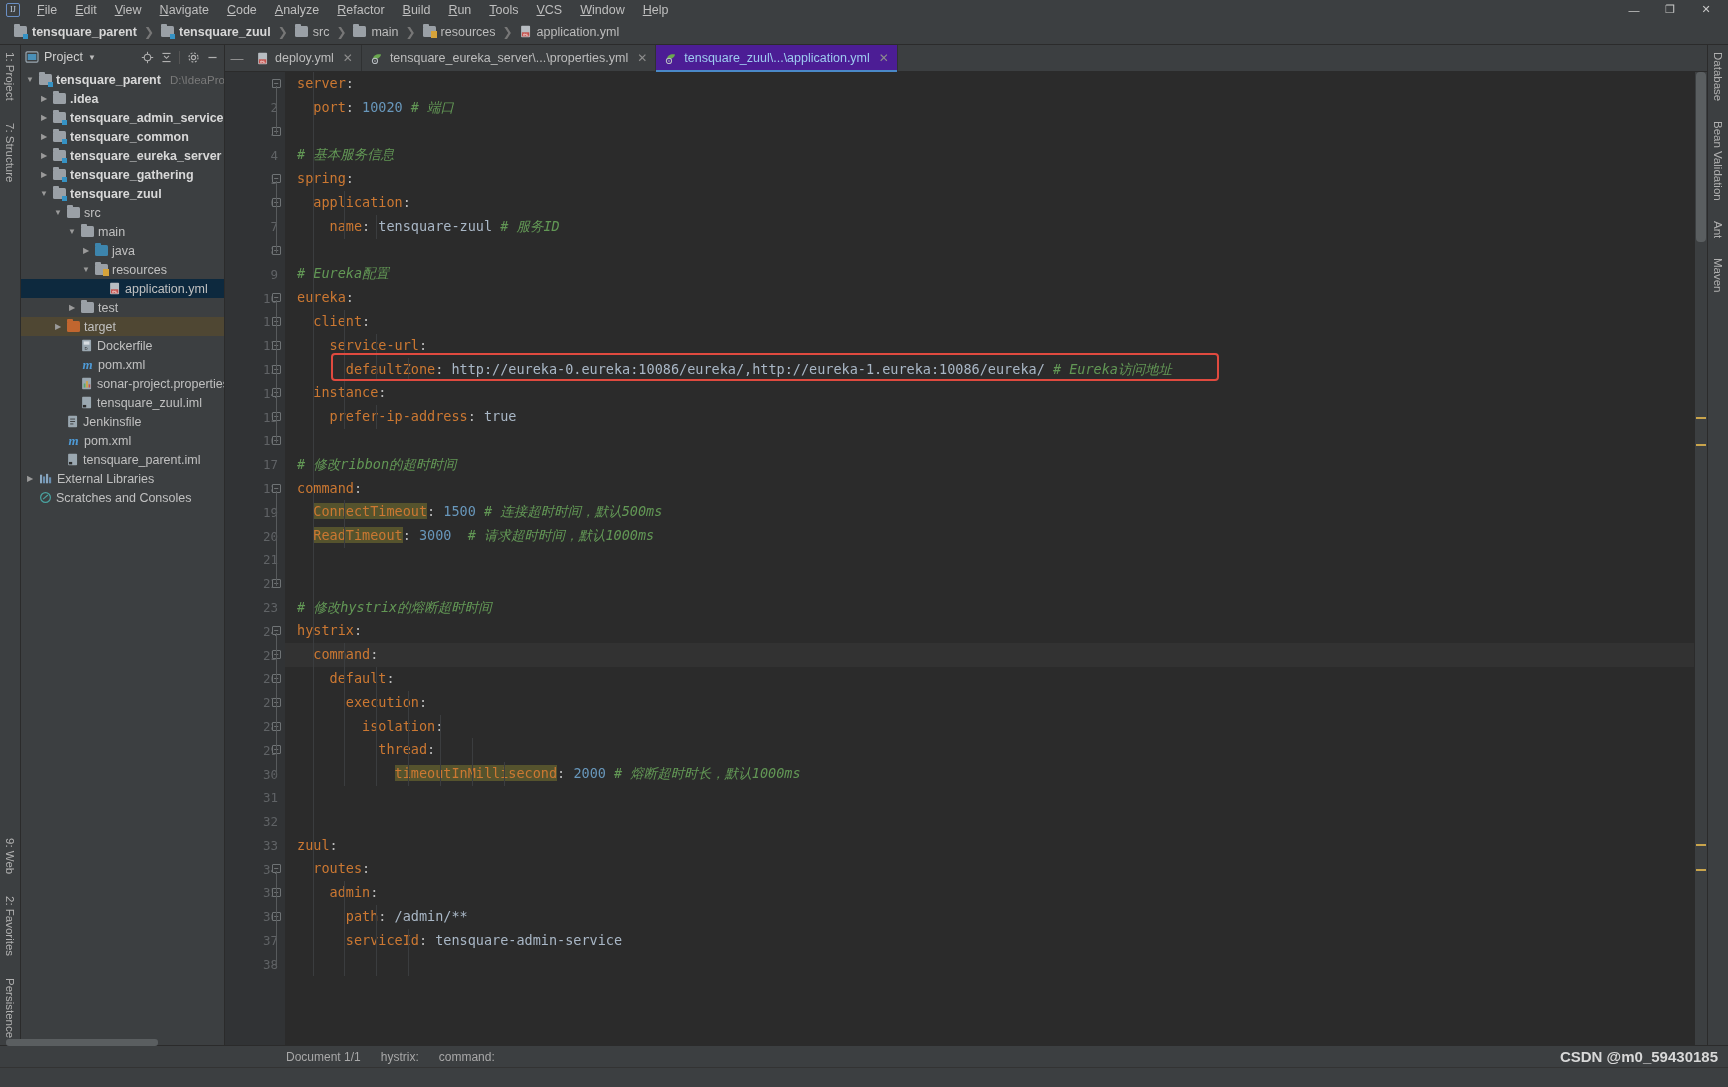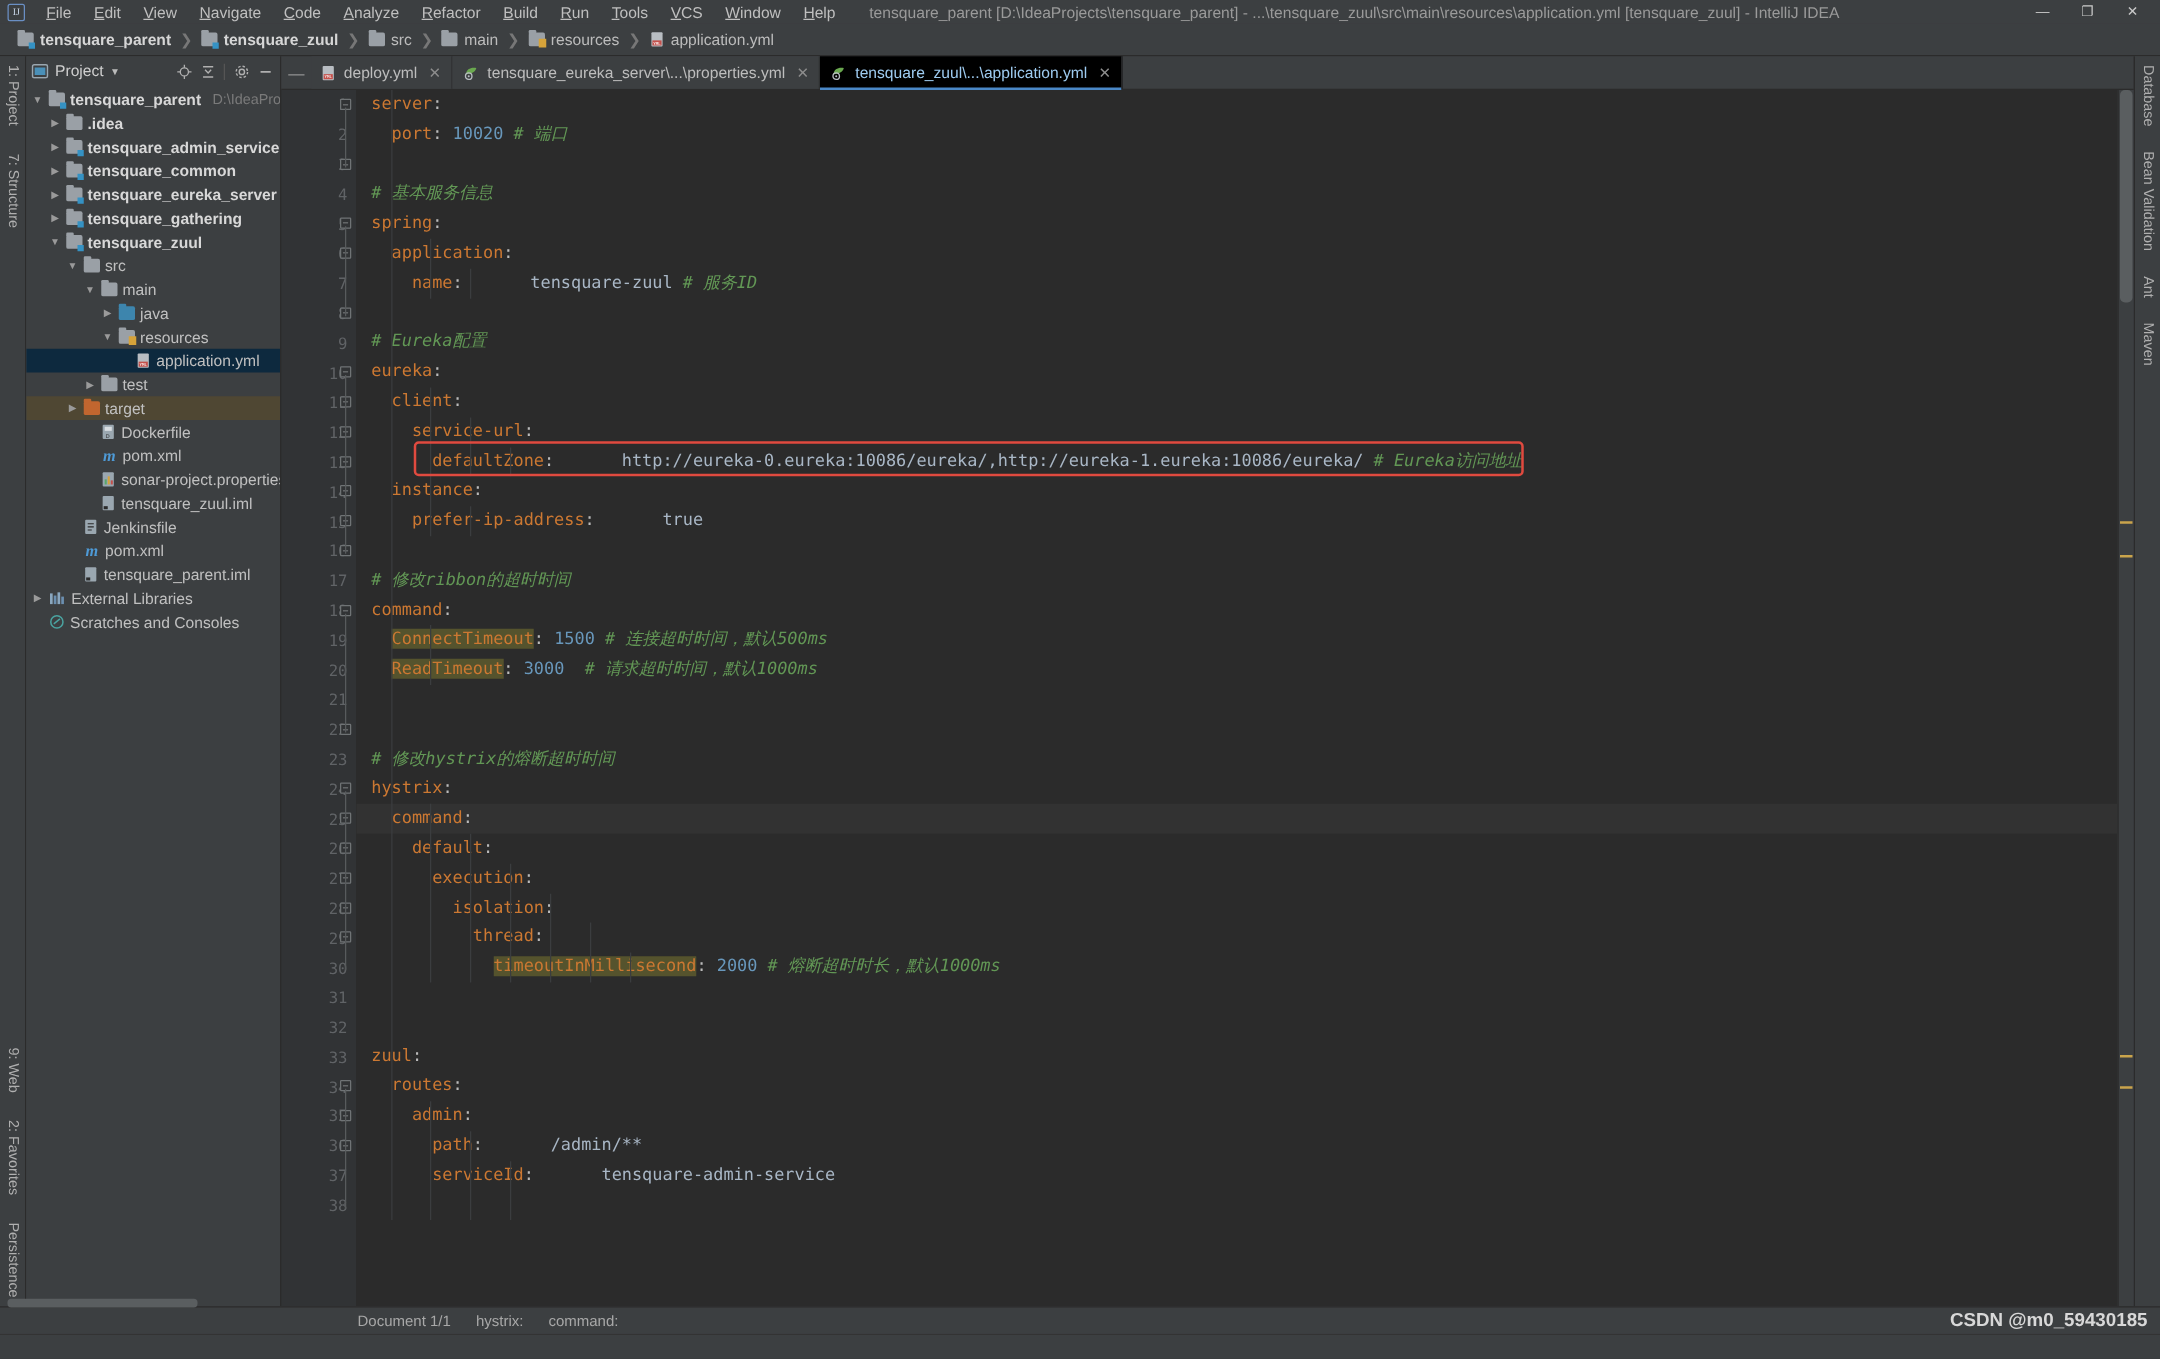--- a/index.html
+++ b/index.html
@@ -100,21 +100,21 @@
   .tabs{
     height:27px;background:#3c3f41;display:flex;align-items:stretch;flex:0 0 27px;
     border-bottom:1px solid #2b2b2b;
   }
   .tab-collapse{width:24px;display:flex;align-items:center;justify-content:center;color:#9a9a9a;font-size:13px;}
   .tab{
     display:flex;align-items:center;gap:6px;padding:0 8px;white-space:nowrap;
     color:#bdbdbd;font-size:12.5px;border-right:1px solid #2f3132;cursor:default;
     background:#3c3f41;position:relative;
   }
-  .tab.active{background:#000000;color:#9ecbf0;}
+  .tab.active{background:#4c1d95;color:#9ecbf0;}
   .tab.active::after{content:"";position:absolute;left:0;right:0;bottom:-1px;height:2px;background:#4a88c7;}
   .tab .x{color:#8d8d8d;font-size:12px;margin-left:3px;}
 
   .editorwrap{flex:1 1 auto;display:flex;min-height:0;position:relative;background:#2b2b2b;}
   .gutter{
     width:60px;flex:0 0 60px;background:#313335;position:relative;
     font-family:"DejaVu Sans Mono", monospace;font-size:12.5px;
   }
   .gutter .gline{
     height:23.8px;display:flex;align-items:center;justify-content:flex-end;
@@ -133,21 +133,21 @@
   .code{
     flex:1 1 auto;position:relative;overflow:hidden;background:#2b2b2b;
     font-family:"DejaVu Sans Mono", monospace;font-size:13.5px;
   }
   .cline{
     height:23.8px;line-height:23.8px;white-space:pre;padding-left:12px;position:relative;
   }
   .cline.caret{background:#323232;}
   .k{color:#cc7832;}
   .num{color:#6897bb;}
-  .val{color:#a9b7c6;margin-left:46px;}
+  .val{color:#a9b7c6;}
   .cm{color:#629755;font-style:italic;}
   .hl{background:#55532d;}
   .indentguide{position:absolute;width:1px;background:#3b3d3f;top:0;bottom:0;}
 
   
   .redbox{
     position:absolute;border:2px solid #e04a3f;border-radius:4px;pointer-events:none;
   }
 
   
@@ -194,21 +194,20 @@
         <div class="menu-item"><span class="u">C</span>ode</div>
         <div class="menu-item"><span class="u">A</span>nalyze</div>
         <div class="menu-item"><span class="u">R</span>efactor</div>
         <div class="menu-item"><span class="u">B</span>uild</div>
         <div class="menu-item"><span class="u">R</span>un</div>
         <div class="menu-item"><span class="u">T</span>ools</div>
         <div class="menu-item"><span class="u">V</span>CS</div>
         <div class="menu-item"><span class="u">W</span>indow</div>
         <div class="menu-item"><span class="u">H</span>elp</div>
       </div>
-    <div class="win-title">tensquare_parent [D:\IdeaProjects\tensquare_parent] - ...\tensquare_zuul\src\main\resources\application.yml [tensquare_zuul] - IntelliJ IDEA</div>
     <div class="win-ctrl">
       <div class="win-btn">—</div>
       <div class="win-btn">❐</div>
       <div class="win-btn">✕</div>
     </div>
   </div>
 
   <div class="navbar">
     <div id="crumb-root" style="display:flex;align-items:center;">
         <div class="crumb bold">

